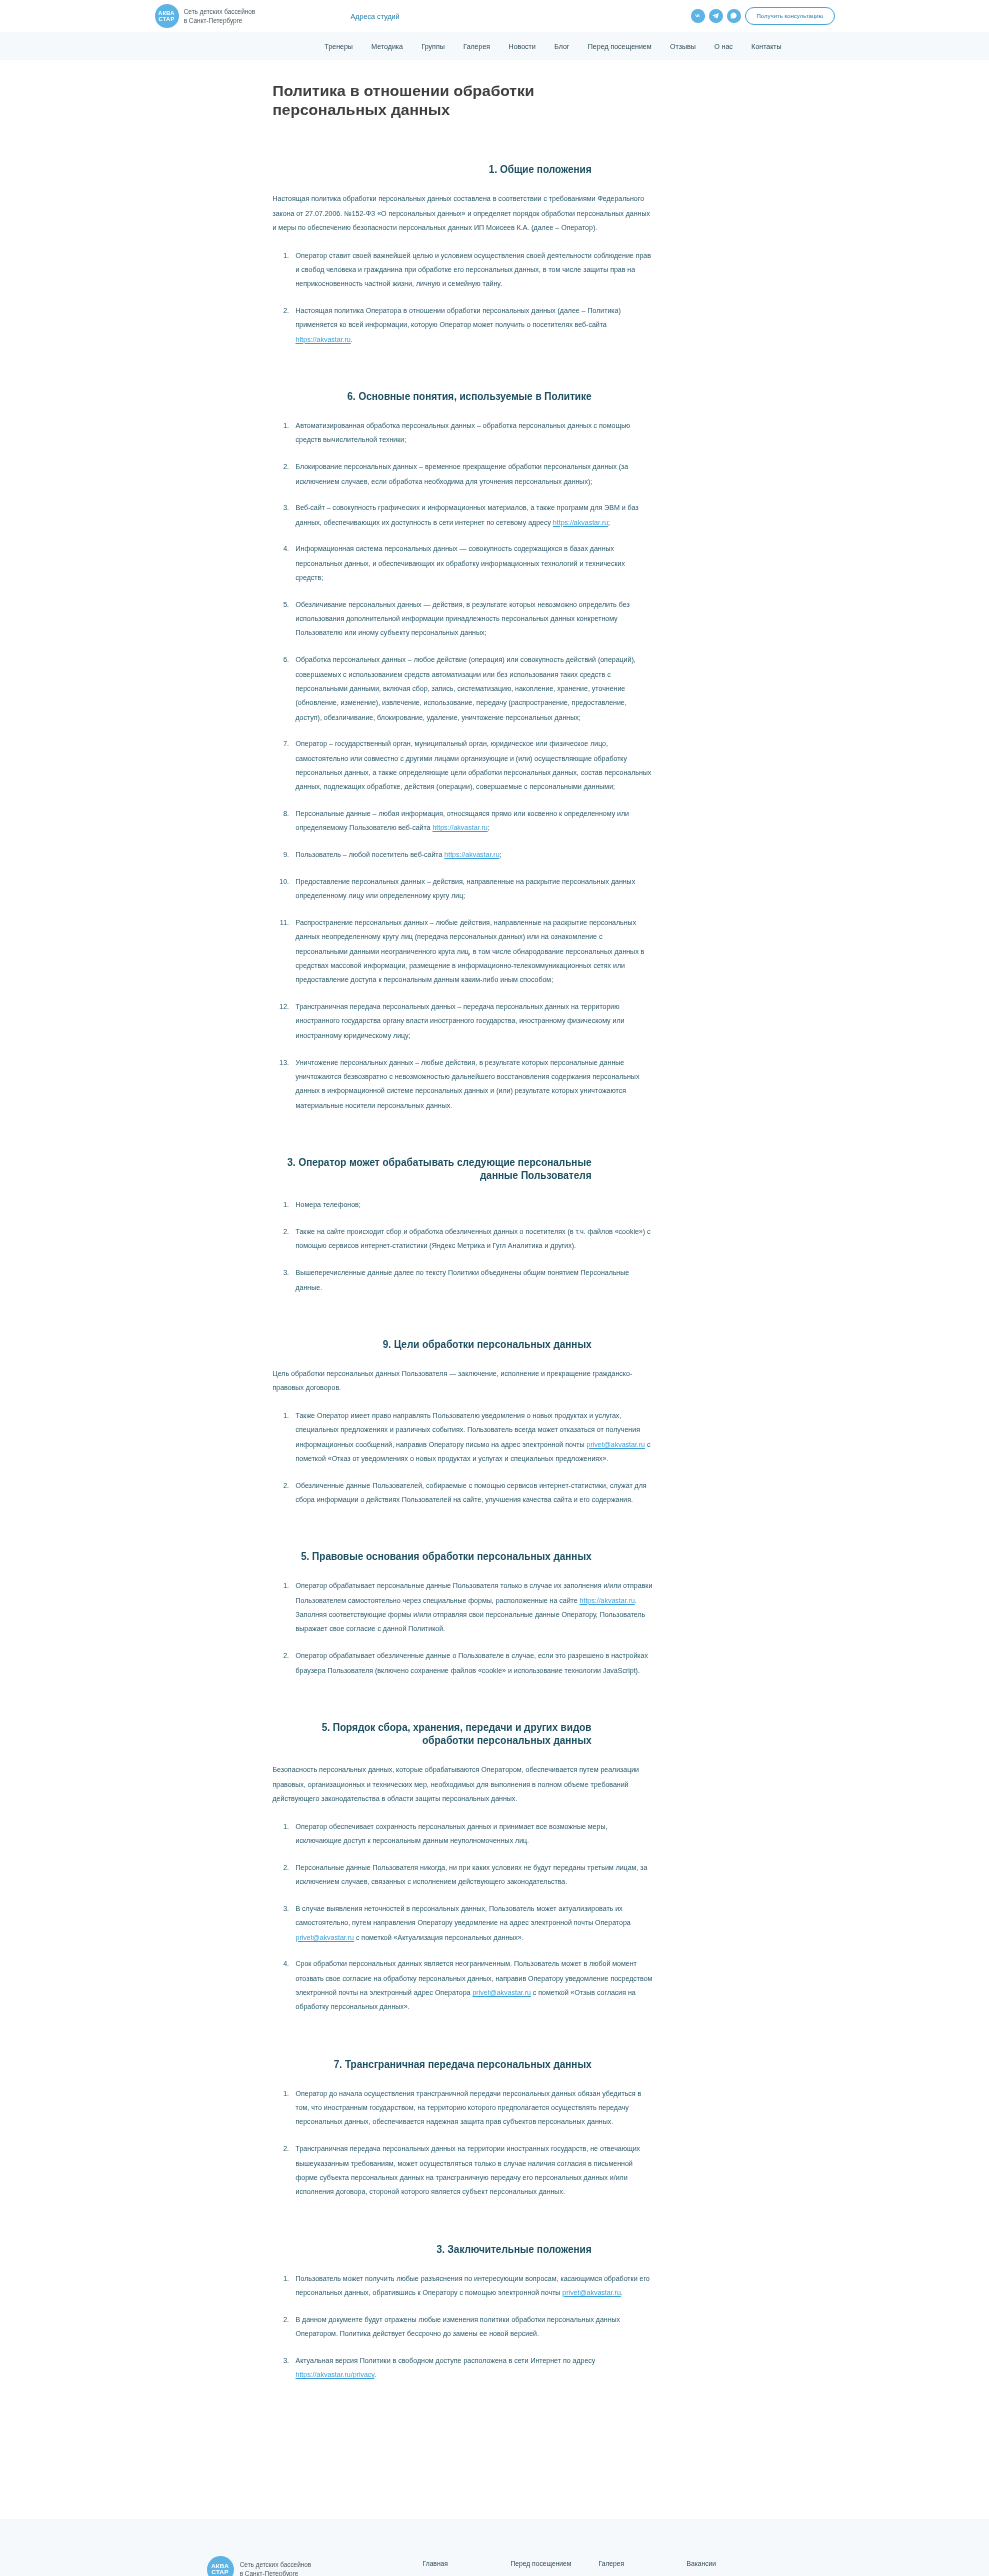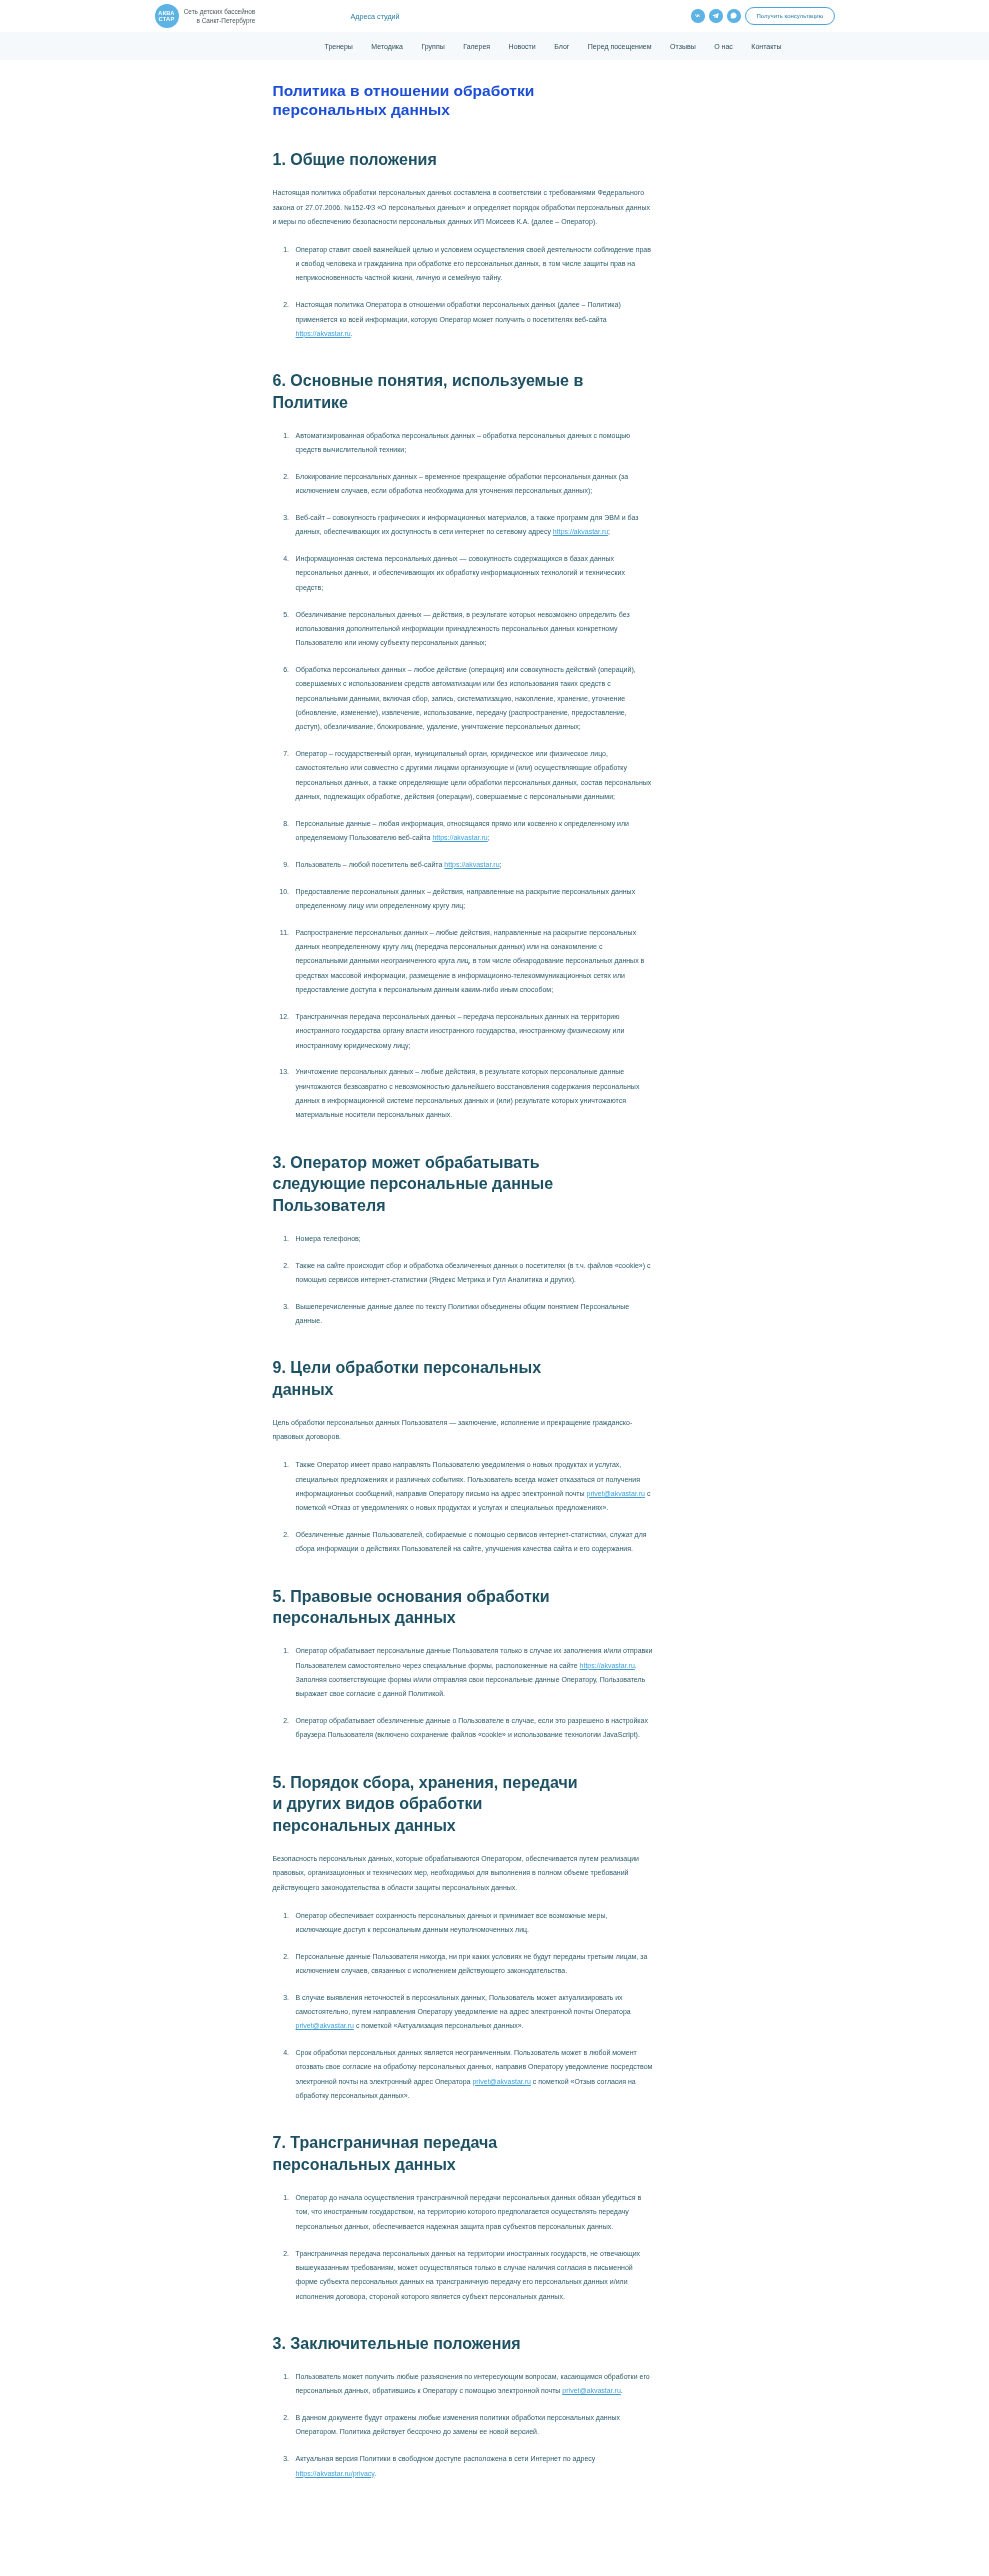--- a/index.html
+++ b/index.html
@@ -3,21 +3,21 @@
 <meta charset="utf-8">
 <style>
   * { box-sizing: border-box; margin: 0; padding: 0; }
   html, body { width: 989px; }
   body {
     font-family: "Liberation Sans", sans-serif;
     background: #ffffff;
     color: #1d5163;
     -webkit-font-smoothing: antialiased;
   }
-  a { text-decoration: none; color: inherit; text-align: right; }
+  a { text-decoration: none; color: inherit; }
 
   
   .topbar {
     height: 32px;
     background: #ffffff;
     display: flex;
     align-items: center;
     position: relative;
   }
   .topbar-inner {
@@ -102,32 +102,33 @@
     padding-top: 20.6px;
   }
   .content {
     width: 381px;
     margin-left: 118px;
   }
   h1.page-title {
     font-size: 15.5px;
     line-height: 1.28;
     font-weight: 700;
-    color: #1d4ed8;
+    color: #404040;
     margin-bottom: 26px;
     max-width: 268px;
   }
   h2.sec-title {
-    font-size: 16px;
+    font-size: 10px;
     line-height: 1.35;
     font-weight: 700;
     color: #1d5163;
-    margin-top: 29px;
+    margin-top: 43px;
     margin-bottom: 15.5px;
     max-width: 319px;
+    text-align: right;
   }
   .sec-intro {
     font-size: 7px;
     line-height: 2.05;
     color: #2d5d6e;
     margin-bottom: 13.4px;
   }
   ol.items {
     list-style: none;
     counter-reset: it;

